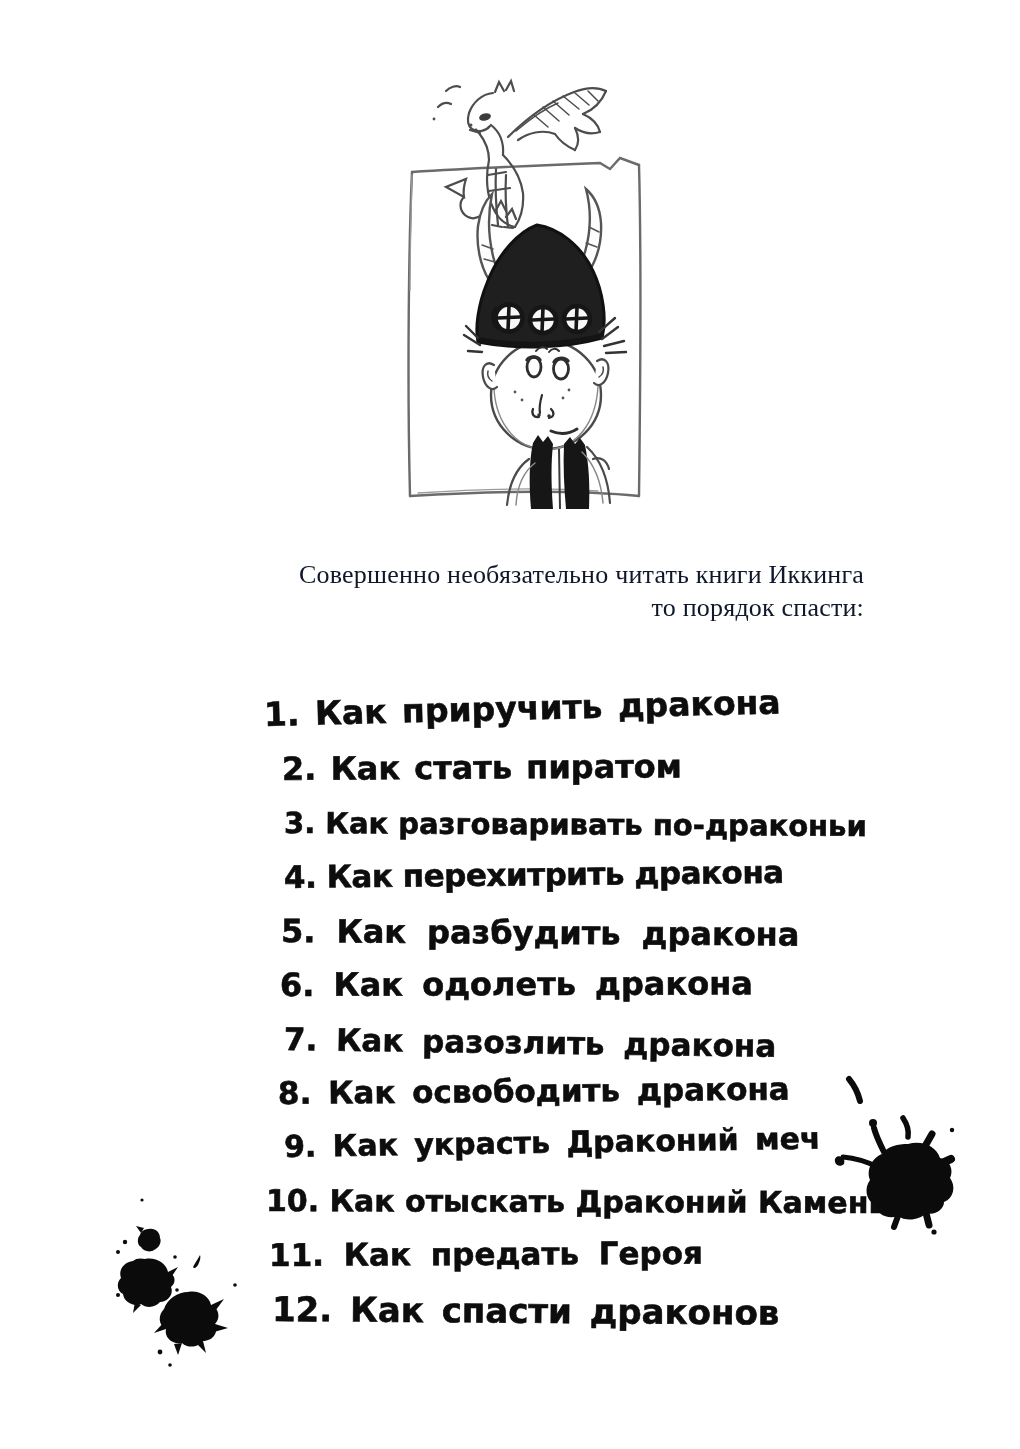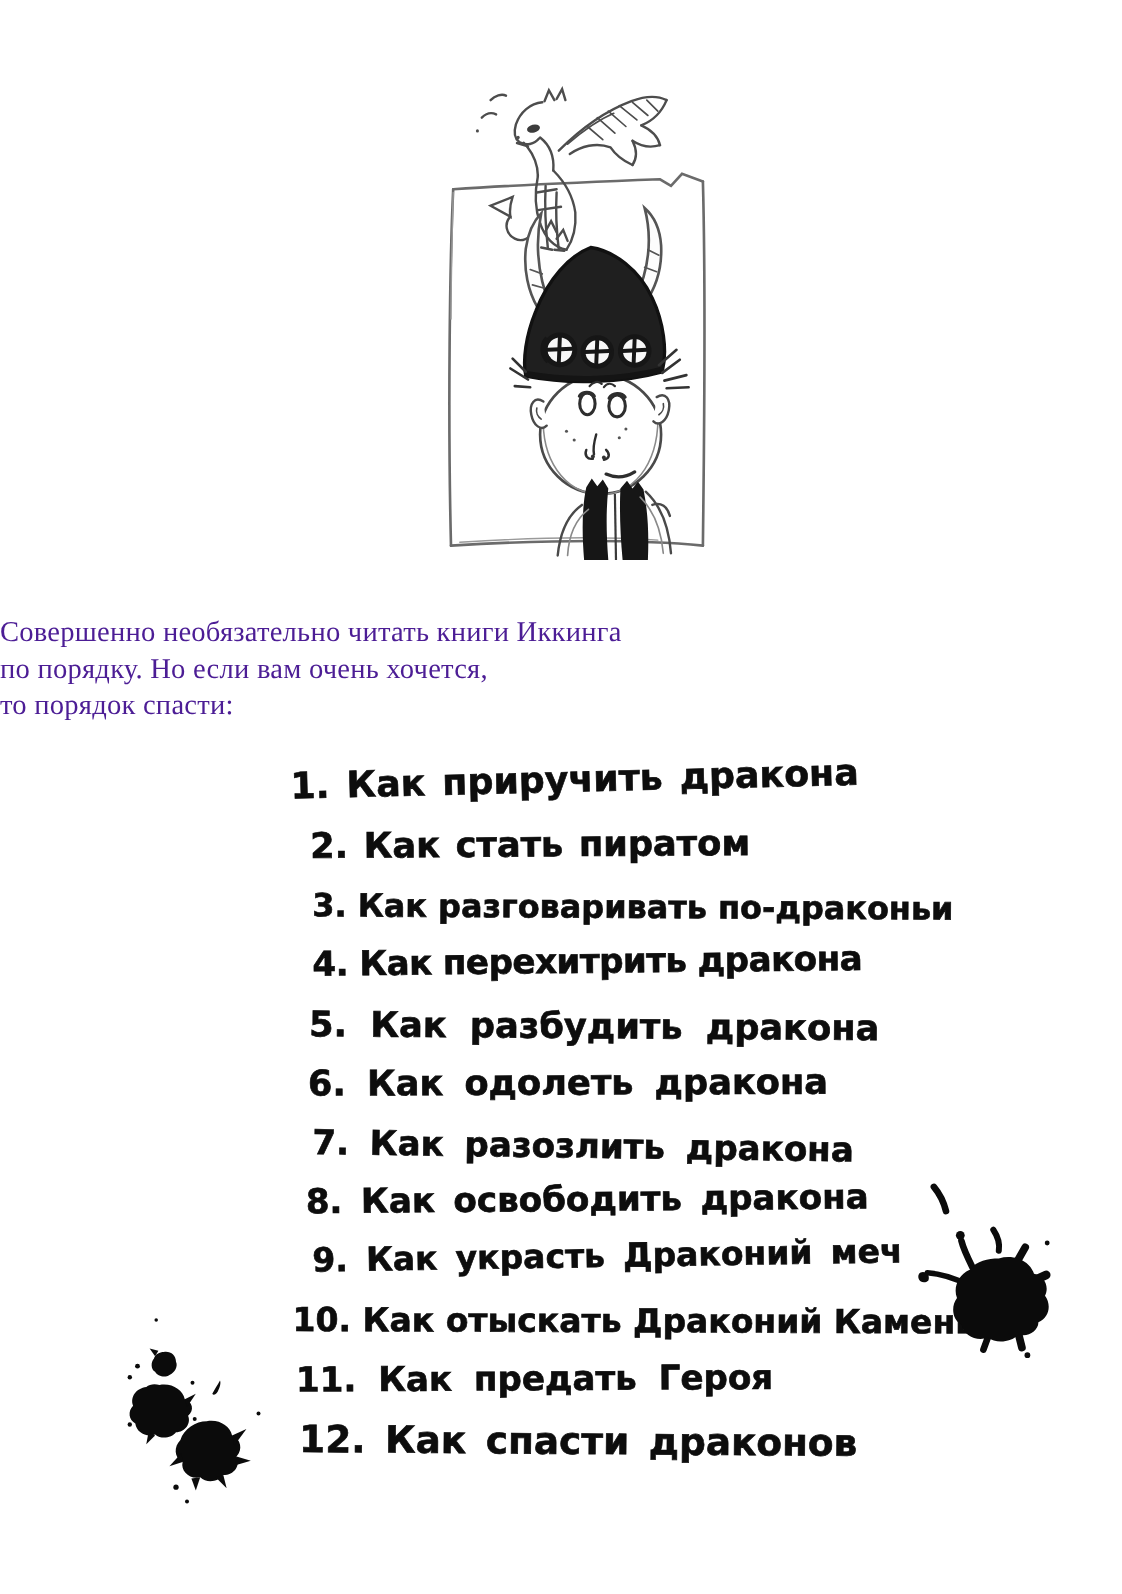--- a/index.html
+++ b/index.html
@@ -14,23 +14,23 @@
 
   
   .illustration{
     position:absolute;left:388px;top:75px;width:265px;height:442px;
   }
   .illustration svg{display:block;width:100%;height:100%;}
 
   
   .intro{
     position:absolute;top:558px;left:0;width:864px;
-    text-align:left;
+    text-align:right;
     font-size:26px;line-height:33px;
-    color:#4c1d95;
+    color:#0f172a;
     letter-spacing:0.2px;
   }
 
   
   .book-list{
     position:absolute;top:697px;left:252px;width:640px;
     margin:0;padding:0;list-style:none;
     font-family:"DejaVu Sans", sans-serif;
     font-weight:700;
     color:#0d0d0d;
@@ -204,21 +204,20 @@
         <g fill="none" stroke="#8a8a8a" stroke-width="1.5" stroke-linecap="round">
           <path d="M147,388 C134,398 129,413 128,430"></path>
           <path d="M194,377 C206,389 213,405 215,428"></path>
         </g>
       </g>
     </svg>
   </div>
 
   <div class="intro">
     <div>Совершенно необязательно читать книги Иккинга</div>
-    <div>по порядку. Но если вам очень хочется,</div>
     <div>то порядок спасти:</div>
   </div>
 
   <ol class="book-list">
     <li>1. Как приручить дракона</li>
     <li>2. Как стать пиратом</li>
     <li>3. Как разговаривать по-драконьи</li>
     <li>4. Как перехитрить дракона</li>
     <li>5. Как разбудить дракона</li>
     <li>6. Как одолеть дракона</li>

